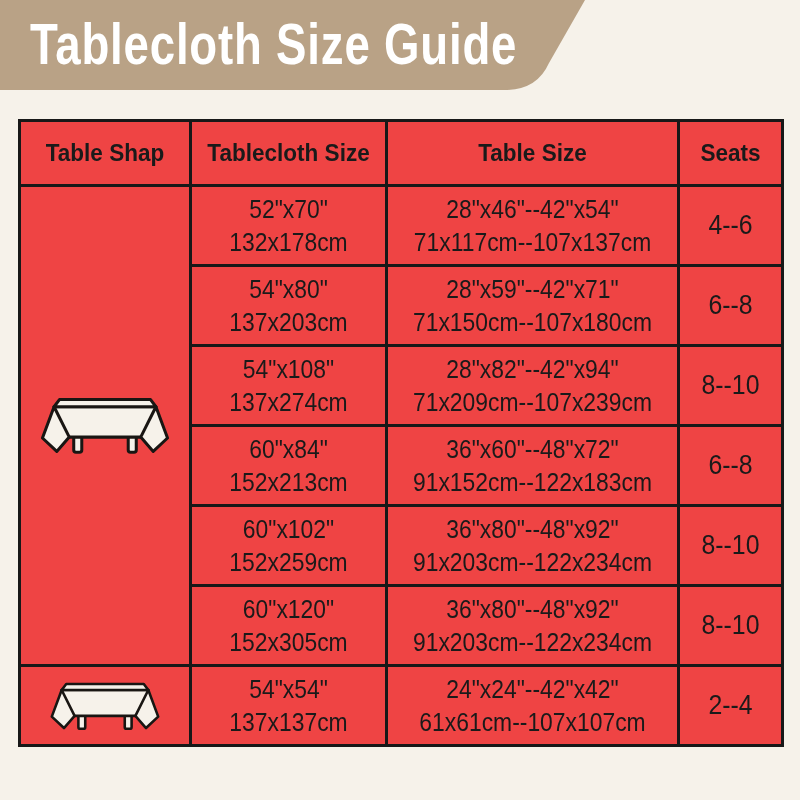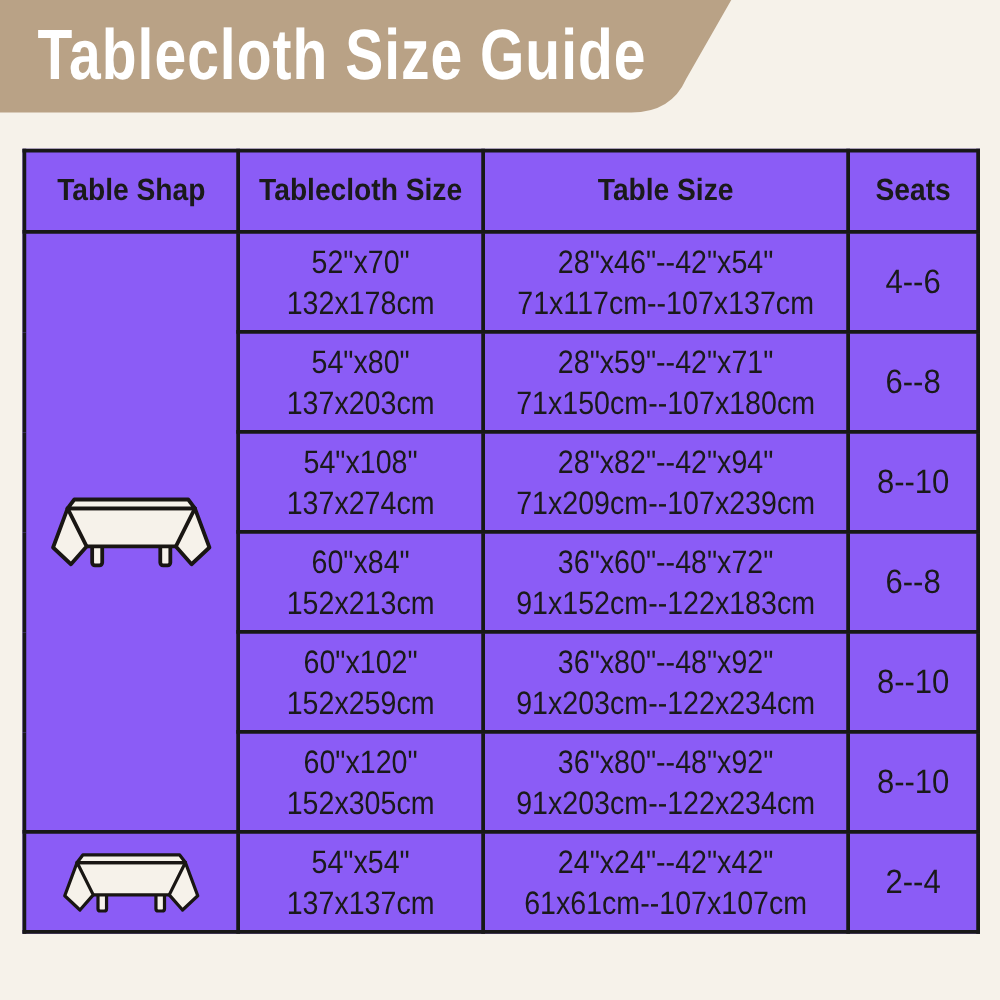--- a/index.html
+++ b/index.html
@@ -20,21 +20,21 @@
     font-size:57px;font-weight:700;letter-spacing:1px;
     color:#ffffff;white-space:nowrap;
     transform:scaleX(0.80);transform-origin:0 50%;
   }
   
   .tablewrap{position:absolute;left:18px;top:119px;}
   table{
     border-collapse:collapse;
     table-layout:fixed;
     width:763px;
-    background:#8b5cf6;
+    background:#ef4444;
   }
   th,td{
     border:3px solid #181818;
     text-align:center;vertical-align:middle;
     padding:0;overflow:hidden;
   }
   thead tr{height:65px;}
   tbody tr{height:80px;}
   th .cond{
     font-size:24.5px;font-weight:700;

